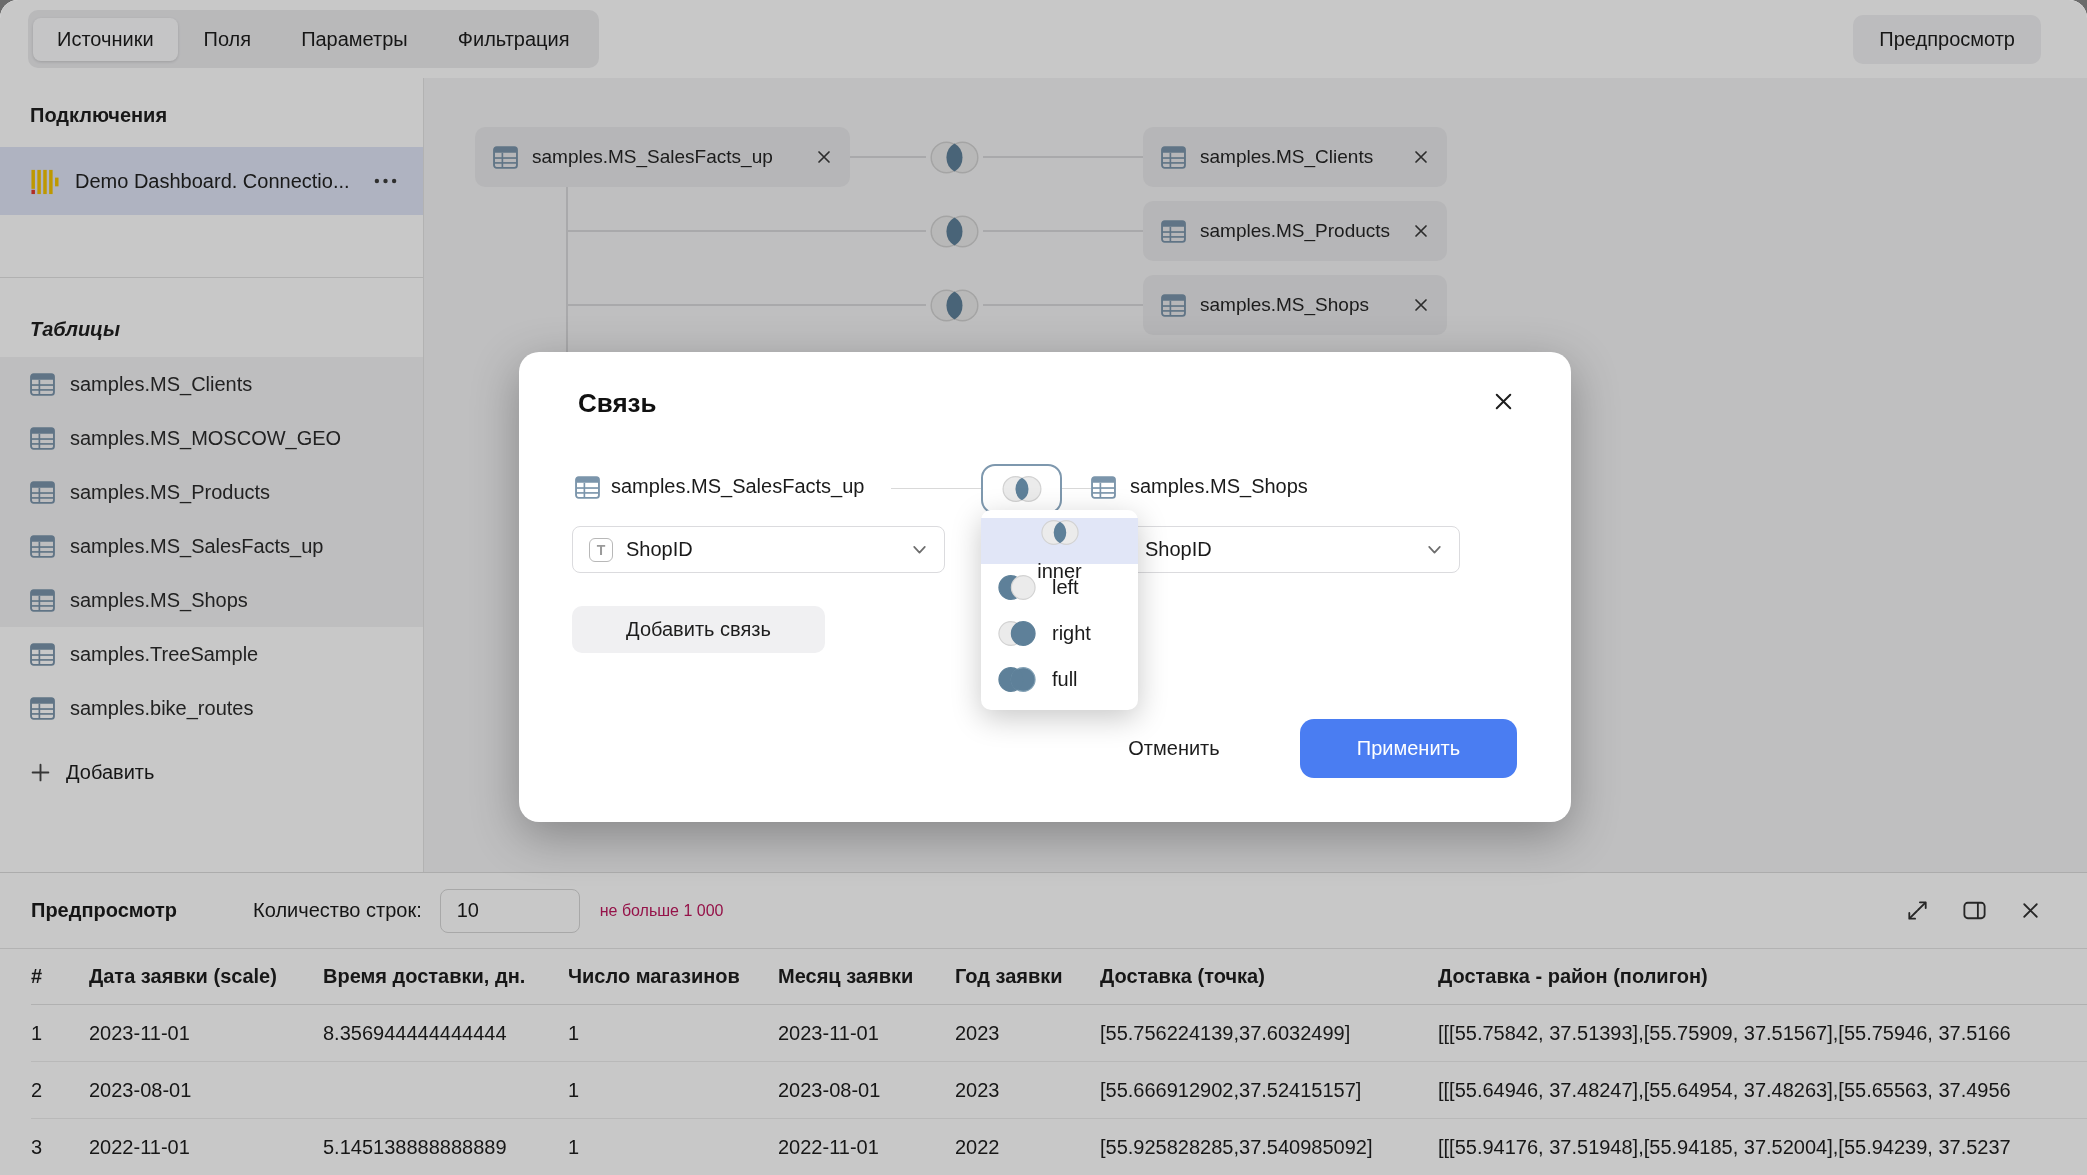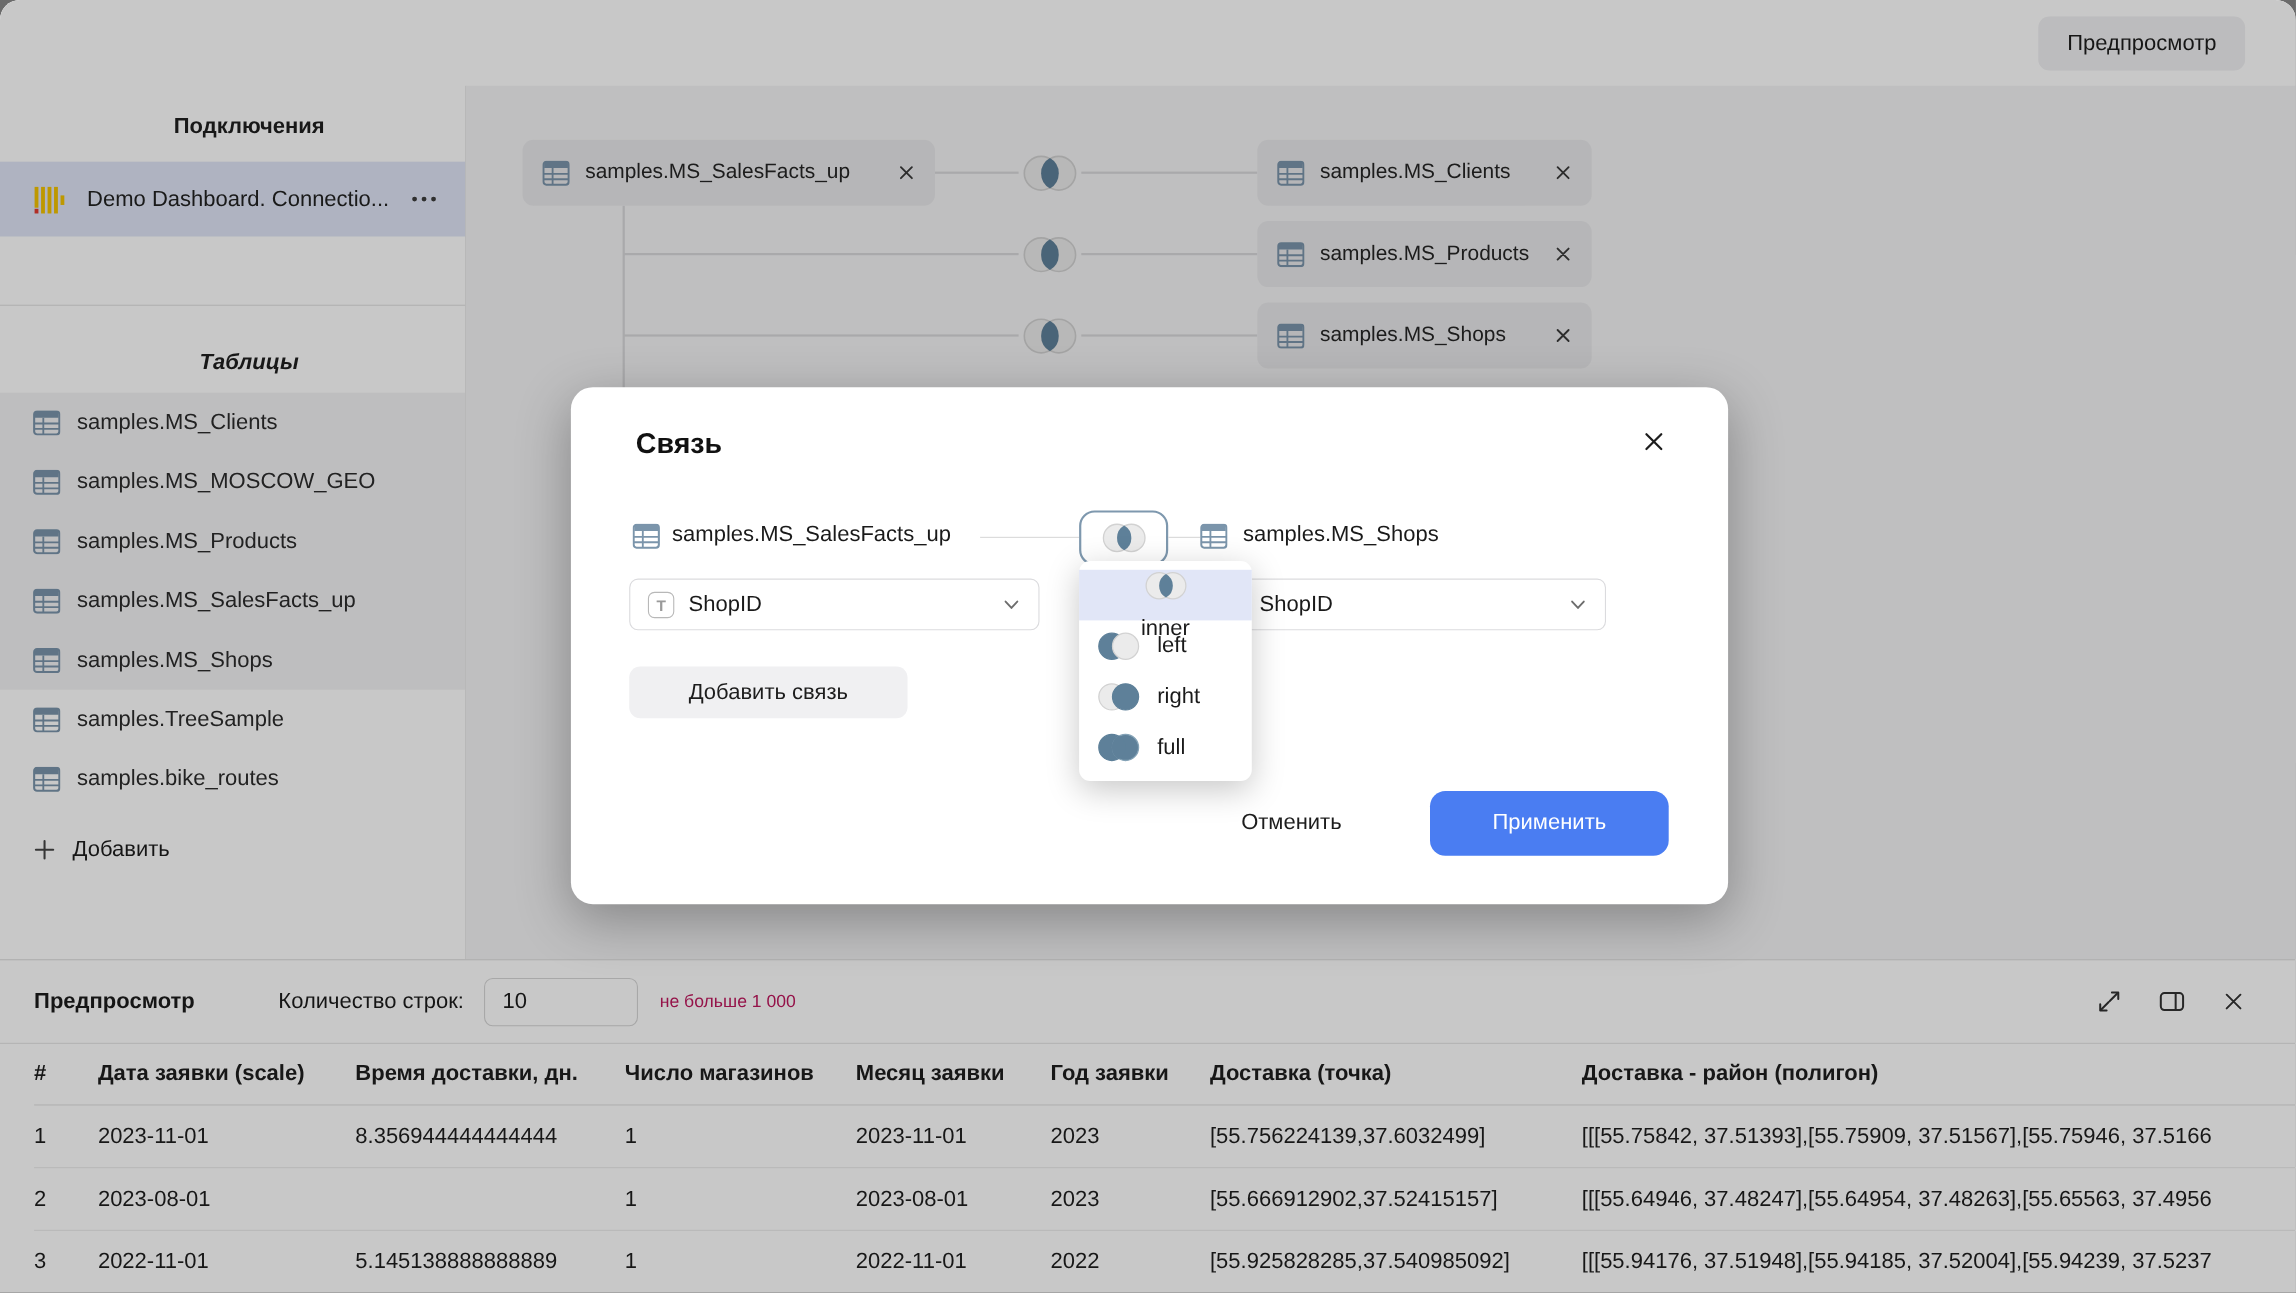--- a/index.html
+++ b/index.html
@@ -8,21 +8,21 @@
 
   
   .topbar{position:absolute;top:0;left:0;right:0;height:78px;background:#fff;display:flex;align-items:center;padding:0 46px 0 28px;}
   .tabs{display:flex;align-items:center;background:#ececee;border-radius:10px;padding:5px;gap:2px;height:58px;}
   .tab{border:none;background:transparent;border-radius:8px;padding:10px 24px;font-size:20px;color:#1d1d1d;font-family:inherit;cursor:pointer;white-space:nowrap;}
   .tab.active{background:#fcfcfd;box-shadow:0 1px 3px rgba(0,0,0,.14);}
   .preview-btn{margin-left:auto;border:none;background:#f0f0f2;border-radius:10px;padding:13px 26px;font-size:20px;color:#1d1d1d;font-family:inherit;cursor:pointer;}
 
   
   .main{position:absolute;top:78px;left:0;right:0;height:794px;display:flex;}
-  .sidebar{width:424px;background:#fff;border-right:1px solid #e3e3e3;padding-top:26px;flex:0 0 424px;overflow:hidden;text-align:center;}
+  .sidebar{width:424px;background:#fff;border-right:1px solid #e3e3e3;padding-top:26px;flex:0 0 424px;overflow:hidden;}
   .section-title{font-size:20px;font-weight:700;color:#1f1f1f;margin:0 0 20px 30px;}
   .conn-item{height:68px;display:flex;align-items:center;gap:16px;padding:0 26px 0 30px;background:#dfe5f6;cursor:pointer;}
   .conn-label{flex:1;font-size:20px;color:#222;white-space:nowrap;overflow:hidden;}
   .sb-divider{border-top:1px solid #e2e2e2;margin-top:62px;}
   .sb-divider + .section-title{margin-top:40px;margin-bottom:16px;font-style:italic;}
   .tbl-item{height:54px;display:flex;align-items:center;gap:15px;padding-left:30px;cursor:pointer;}
   .used-block{background:#f2f2f4;}
   .tbl-label{font-size:20px;color:#2c2c2c;white-space:nowrap;}
   .add-row{display:flex;align-items:center;gap:15px;padding-left:30px;margin-top:26px;font-size:20px;color:#1d1d1d;cursor:pointer;}
   .icon{display:inline-flex;align-items:center;justify-content:center;flex:0 0 auto;}
@@ -78,20 +78,26 @@
   .pv-row.head{height:56px;border-bottom:1px solid #e2e2e2;font-weight:600;}
   .pv-cell{font-size:20px;color:#1e1e1e;white-space:nowrap;overflow:hidden;padding-right:10px;flex:0 0 auto;}
   .c0{width:58px;} .c1{width:234px;} .c2{width:245px;} .c3{width:210px;} .c4{width:177px;} .c5{width:145px;} .c6{width:338px;} .c7{flex:1 1 0;min-width:0;}
 </style>
 </head>
 <body>
 
 <div class="window">
 
   <div class="topbar">
+    <div class="tabs" id="tabs">
+        <button class="tab active">Источники</button>
+        <button class="tab">Поля</button>
+        <button class="tab">Параметры</button>
+        <button class="tab">Фильтрация</button>
+      </div>
     <button class="preview-btn">Предпросмотр</button>
   </div>
 
   <div class="main">
     <aside class="sidebar">
       <div class="section-title">Подключения</div>
       <div class="conn-item">
         <span class="icon">
             <svg viewBox="0 0 30 30" width="29" height="29">
               <rect x="1.5" y="3" width="3.6" height="19.6" fill="#f2c200"></rect>

